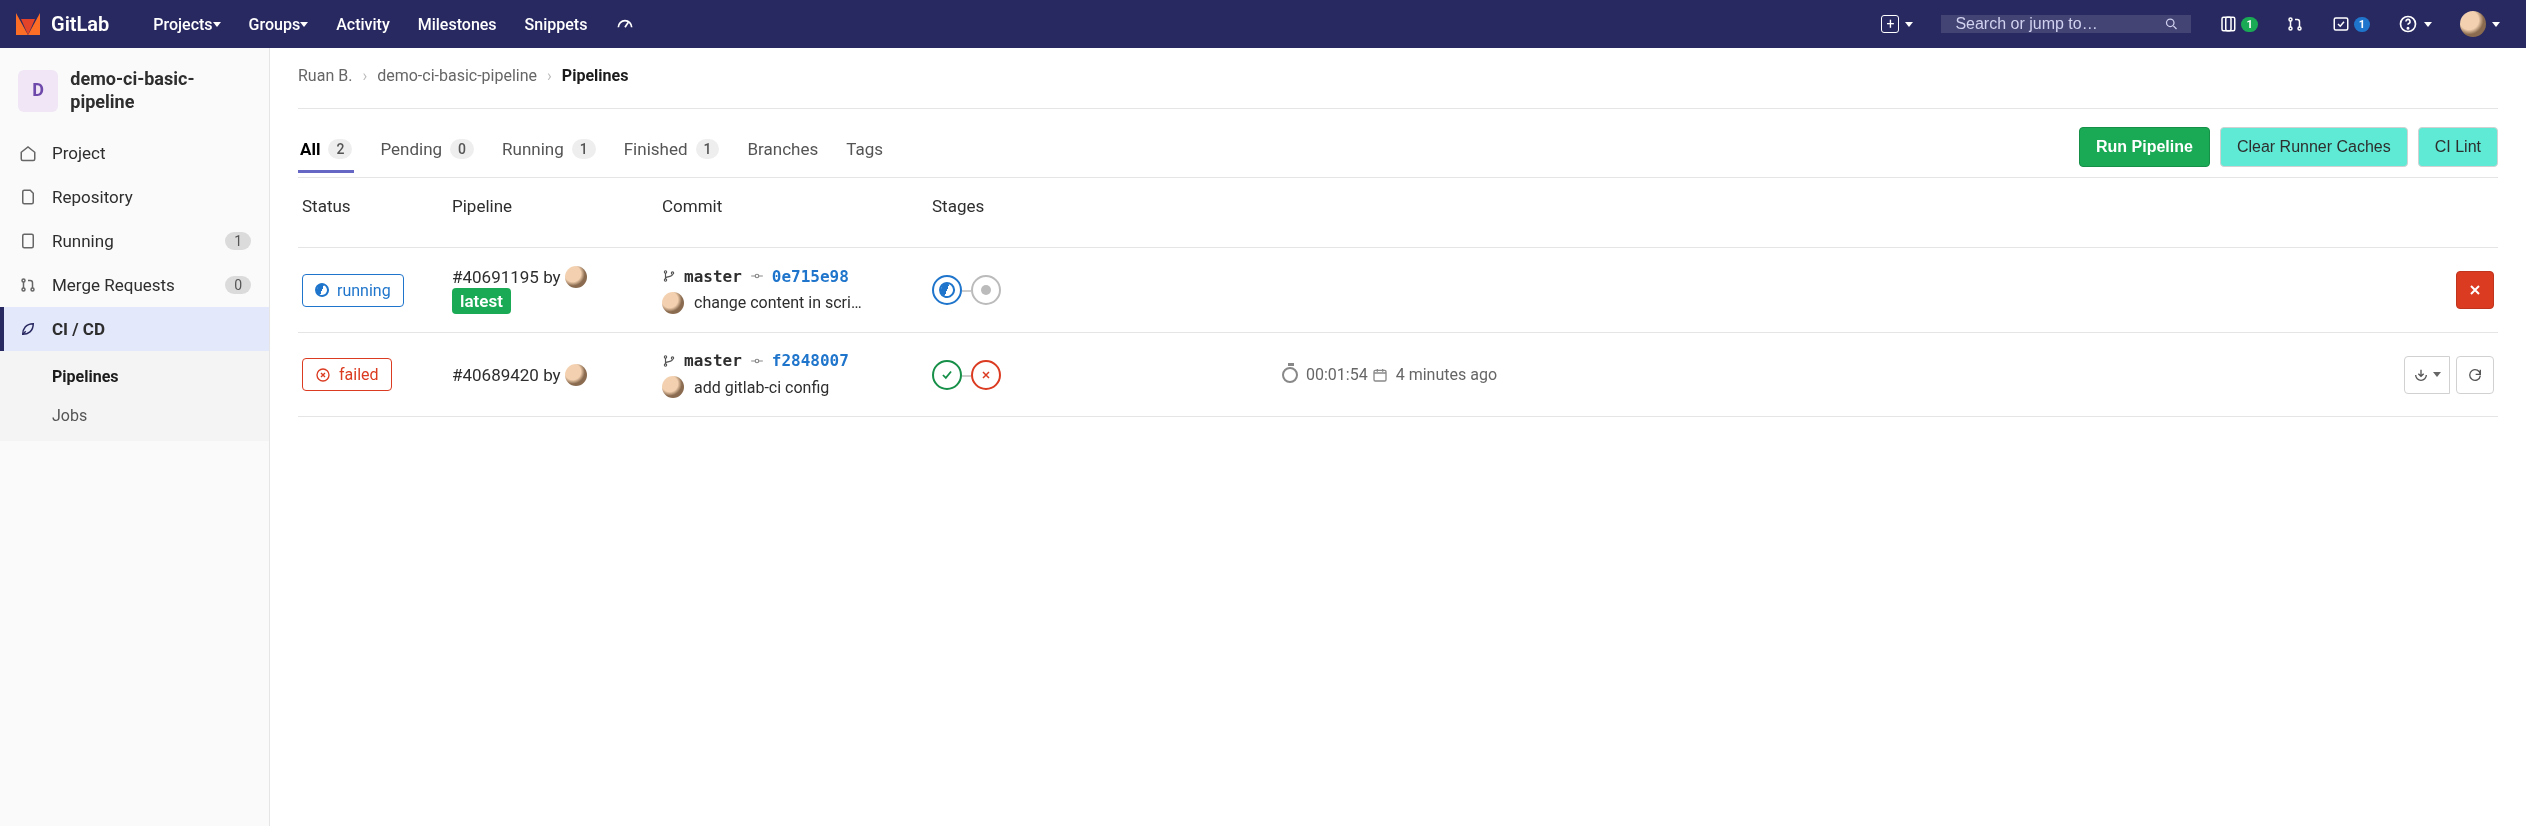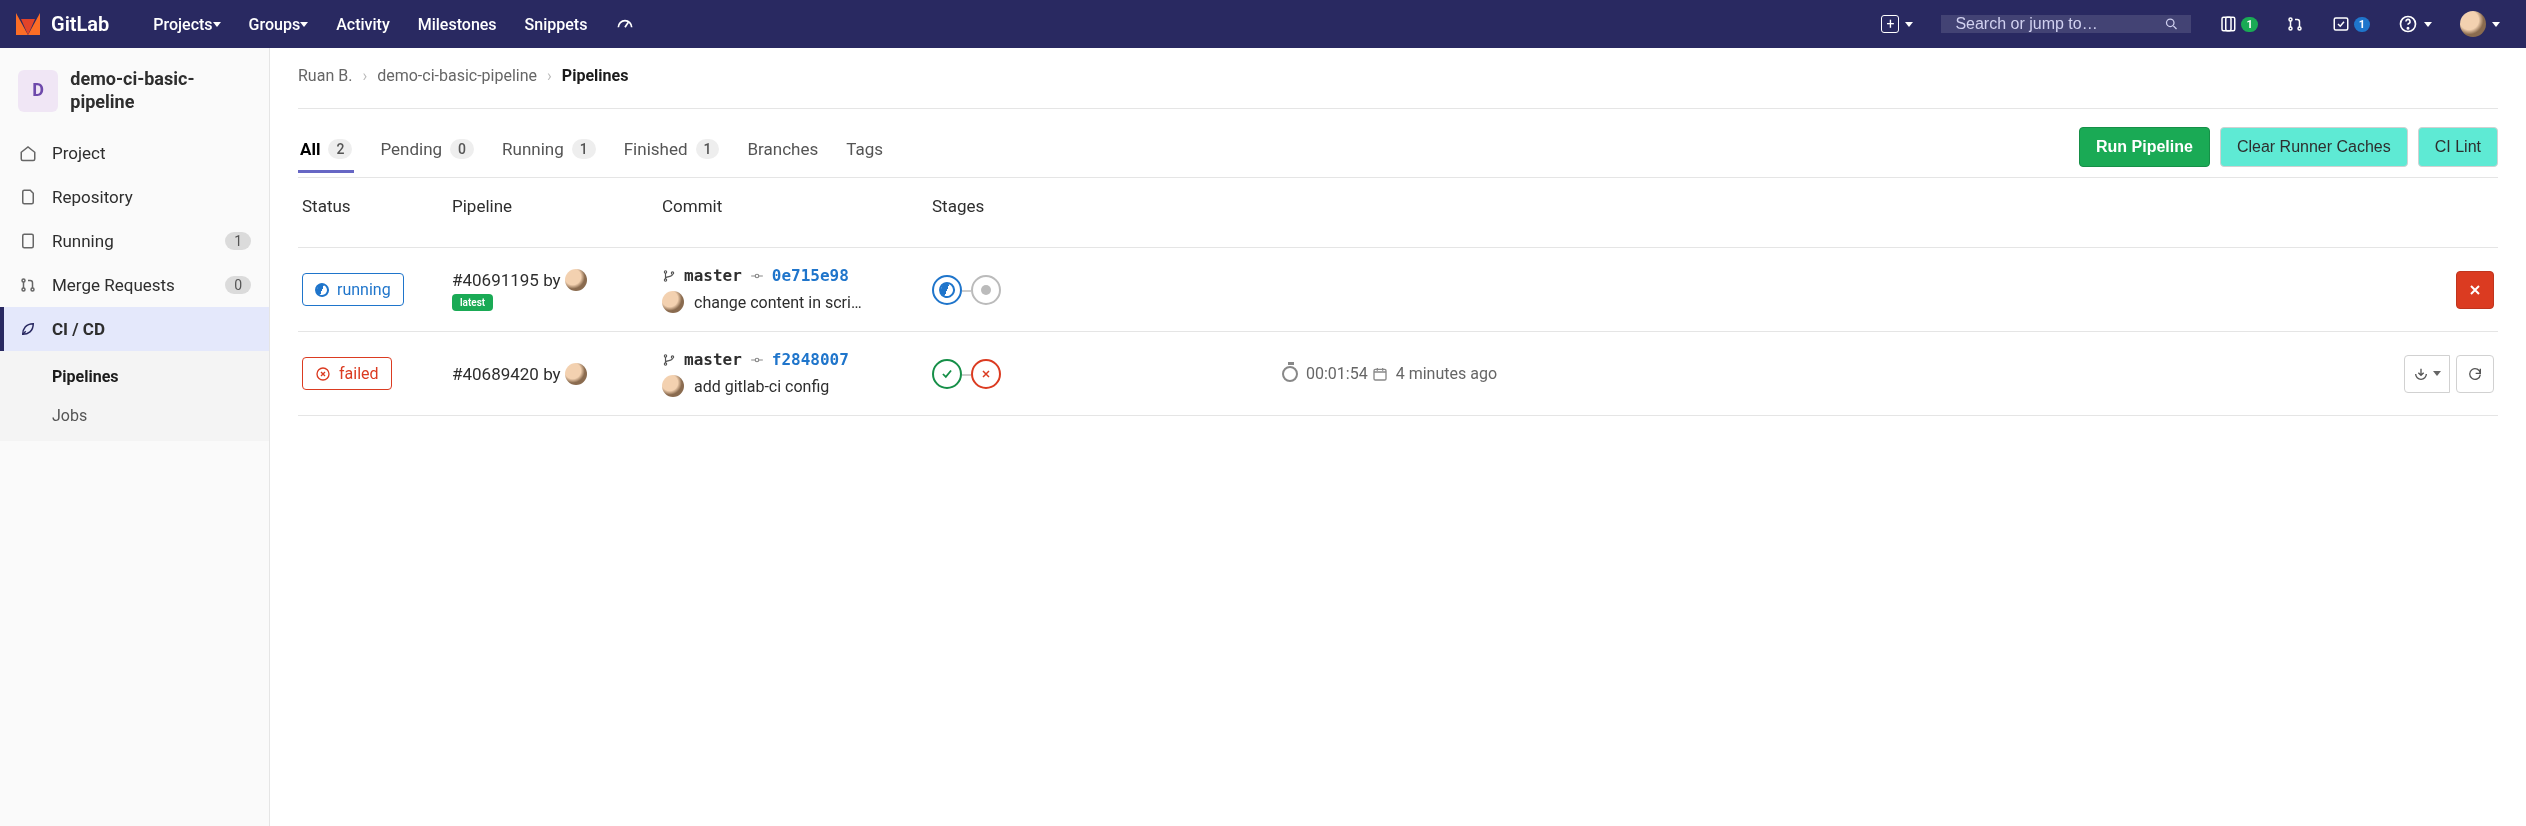--- a/index.html
+++ b/index.html
@@ -168,21 +168,21 @@
   .status-chip {
     display:inline-flex;align-items:center;gap:8px;
     border:1px solid currentColor;border-radius:4px;
     padding:6px 12px;font-size:16px;
   }
   .status-chip.running { color: var(--gl-blue); }
   .status-chip.failed  { color: var(--gl-red); }
   .pipe-id { font-size:17px; }
   .latest-badge {
     display:inline-block;background:var(--gl-green-btn);color:#fff;
-    font-size:10px;font-weight:600;border-radius:4px;padding:3px 8px;margin-top:0;
+    font-size:17px;font-weight:600;border-radius:4px;padding:3px 8px;margin-top:0;
   }
   .commit { display:flex;flex-direction:column;gap:6px; }
   .commit .line1 { display:flex;align-items:center;gap:8px; }
   .commit .line1 .branch { font-family: ui-monospace, Menlo, Consolas, monospace; font-weight:700; }
   .commit .line1 .sha { color: var(--gl-blue); font-family: ui-monospace, Menlo, monospace; font-weight:600; }
   .commit .line2 { display:flex;align-items:center;gap:10px; white-space:nowrap;overflow:hidden;text-overflow:ellipsis; max-width: 250px;}
   .stages { display:flex;align-items:center;gap:0; }
   .stage {
     width:30px;height:30px;border:2px solid #999;border-radius:50%;
     display:flex;align-items:center;justify-content:center;position:relative;background:#fff;

